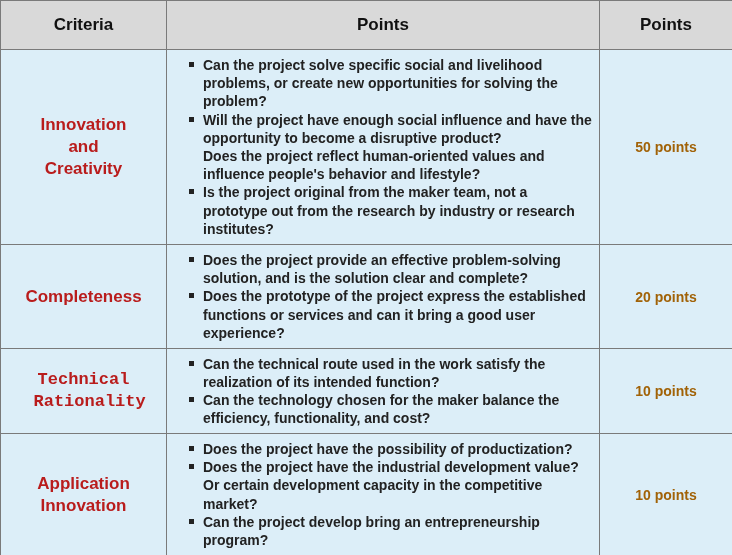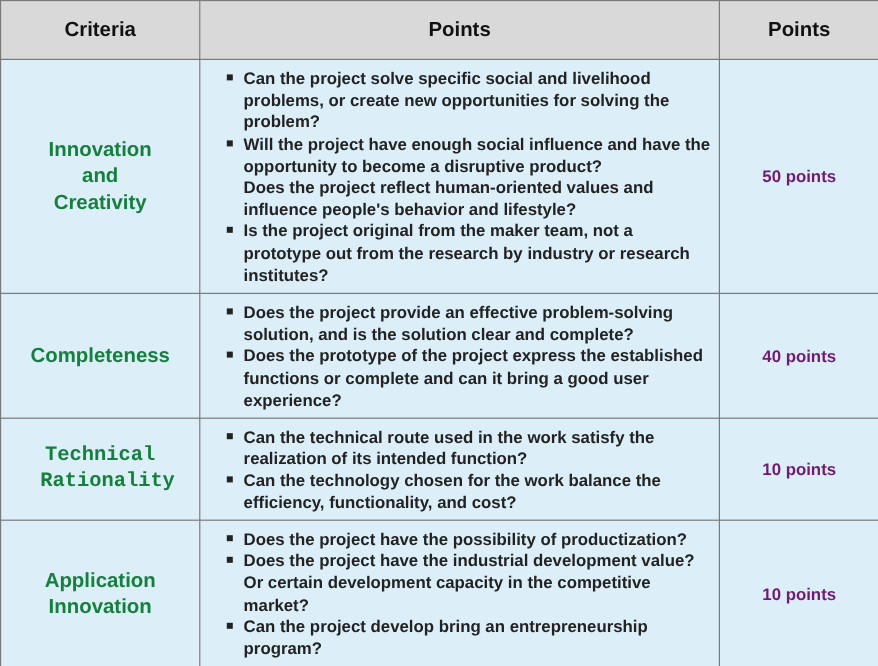--- a/index.html
+++ b/index.html
@@ -1,22 +1,22 @@
 <!DOCTYPE html>
 <html><head>
 <meta charset="utf-8">
 <style>
   html, body { margin:0; padding:0; background:#ffffff; }
   body { width:732px; height:555px; overflow:hidden; font-family:"Liberation Sans", sans-serif; color:#1a1a1a; }
   table { border-collapse:collapse; width:732px; height:555px; table-layout:fixed; }
   td, th { border:1px solid #7a7a7a; padding:0; }
   thead th { background:#d9d9d9; height:48px; font-size:17px; font-weight:bold; text-align:center; color:#111; }
   tbody td { background:#dceef8; }
-  td.crit { text-align:center; font-size:17px; font-weight:bold; line-height:22px; padding:0 8px; color:#15803d;margin-left:45px; }
-  td.pts { text-align:center; font-size:14px; font-weight:bold; color:#701a75; }
+  td.crit { text-align:center; font-size:17px; font-weight:bold; line-height:22px; padding:0 8px; color:#b91c1c;margin-left:45px; }
+  td.pts { text-align:center; font-size:14px; font-weight:bold; color:#a16207; }
   td.det { padding:4px 6px 4px 36px; }
   ul { margin:0; padding:0; list-style:none; }
   li { position:relative; font-size:14px; font-weight:bold; line-height:18.2px; color:#222; }
   li.bullet::before { content:""; position:absolute; left:-14px; top:6px; width:5px; height:5px; background:#222; }
   .c1 { width:166px; } .c2 { width:433px; } .c3 { width:133px; }
 </style>
 </head>
 <body>
 
 <table>
@@ -43,31 +43,31 @@
           <li class="bullet">Is the project original from the maker team, not a prototype out from the research by industry or research institutes?</li>
         </ul>
       </td>
       <td class="pts">50 points</td>
     </tr>
     <tr style="height:104px">
       <td class="crit">Completeness</td>
       <td class="det">
         <ul>
           <li class="bullet">Does the project provide an effective problem-solving solution, and is the solution clear and complete?</li>
-          <li class="bullet">Does the prototype of the project express the established functions or complete and can it bring a good user experience?</li>
+          <li class="bullet">Does the prototype of the project express the established functions or services and can it bring a good user experience?</li>
         </ul>
       </td>
-      <td class="pts">40 points</td>
+      <td class="pts">20 points</td>
     </tr>
     <tr style="height:85px">
       <td class="crit"><span style="display:inline-block;width:100px;font-family:Liberation Mono, monospace;">Technical Rationality</span></td>
       <td class="det">
         <ul>
           <li class="bullet">Can the technical route used in the work satisfy the realization of its intended function?</li>
-          <li class="bullet">Can the technology chosen for the work balance the efficiency, functionality, and cost?</li>
+          <li class="bullet">Can the technology chosen for the maker balance the efficiency, functionality, and cost?</li>
         </ul>
       </td>
       <td class="pts">10 points</td>
     </tr>
     <tr style="height:122px">
       <td class="crit"><span style="display:inline-block;width:100px;">Application Innovation</span></td>
       <td class="det">
         <ul>
           <li class="bullet">Does the project have the possibility of productization?</li>
           <li class="bullet">Does the project have the industrial development value? Or certain development capacity in the competitive market?</li>

